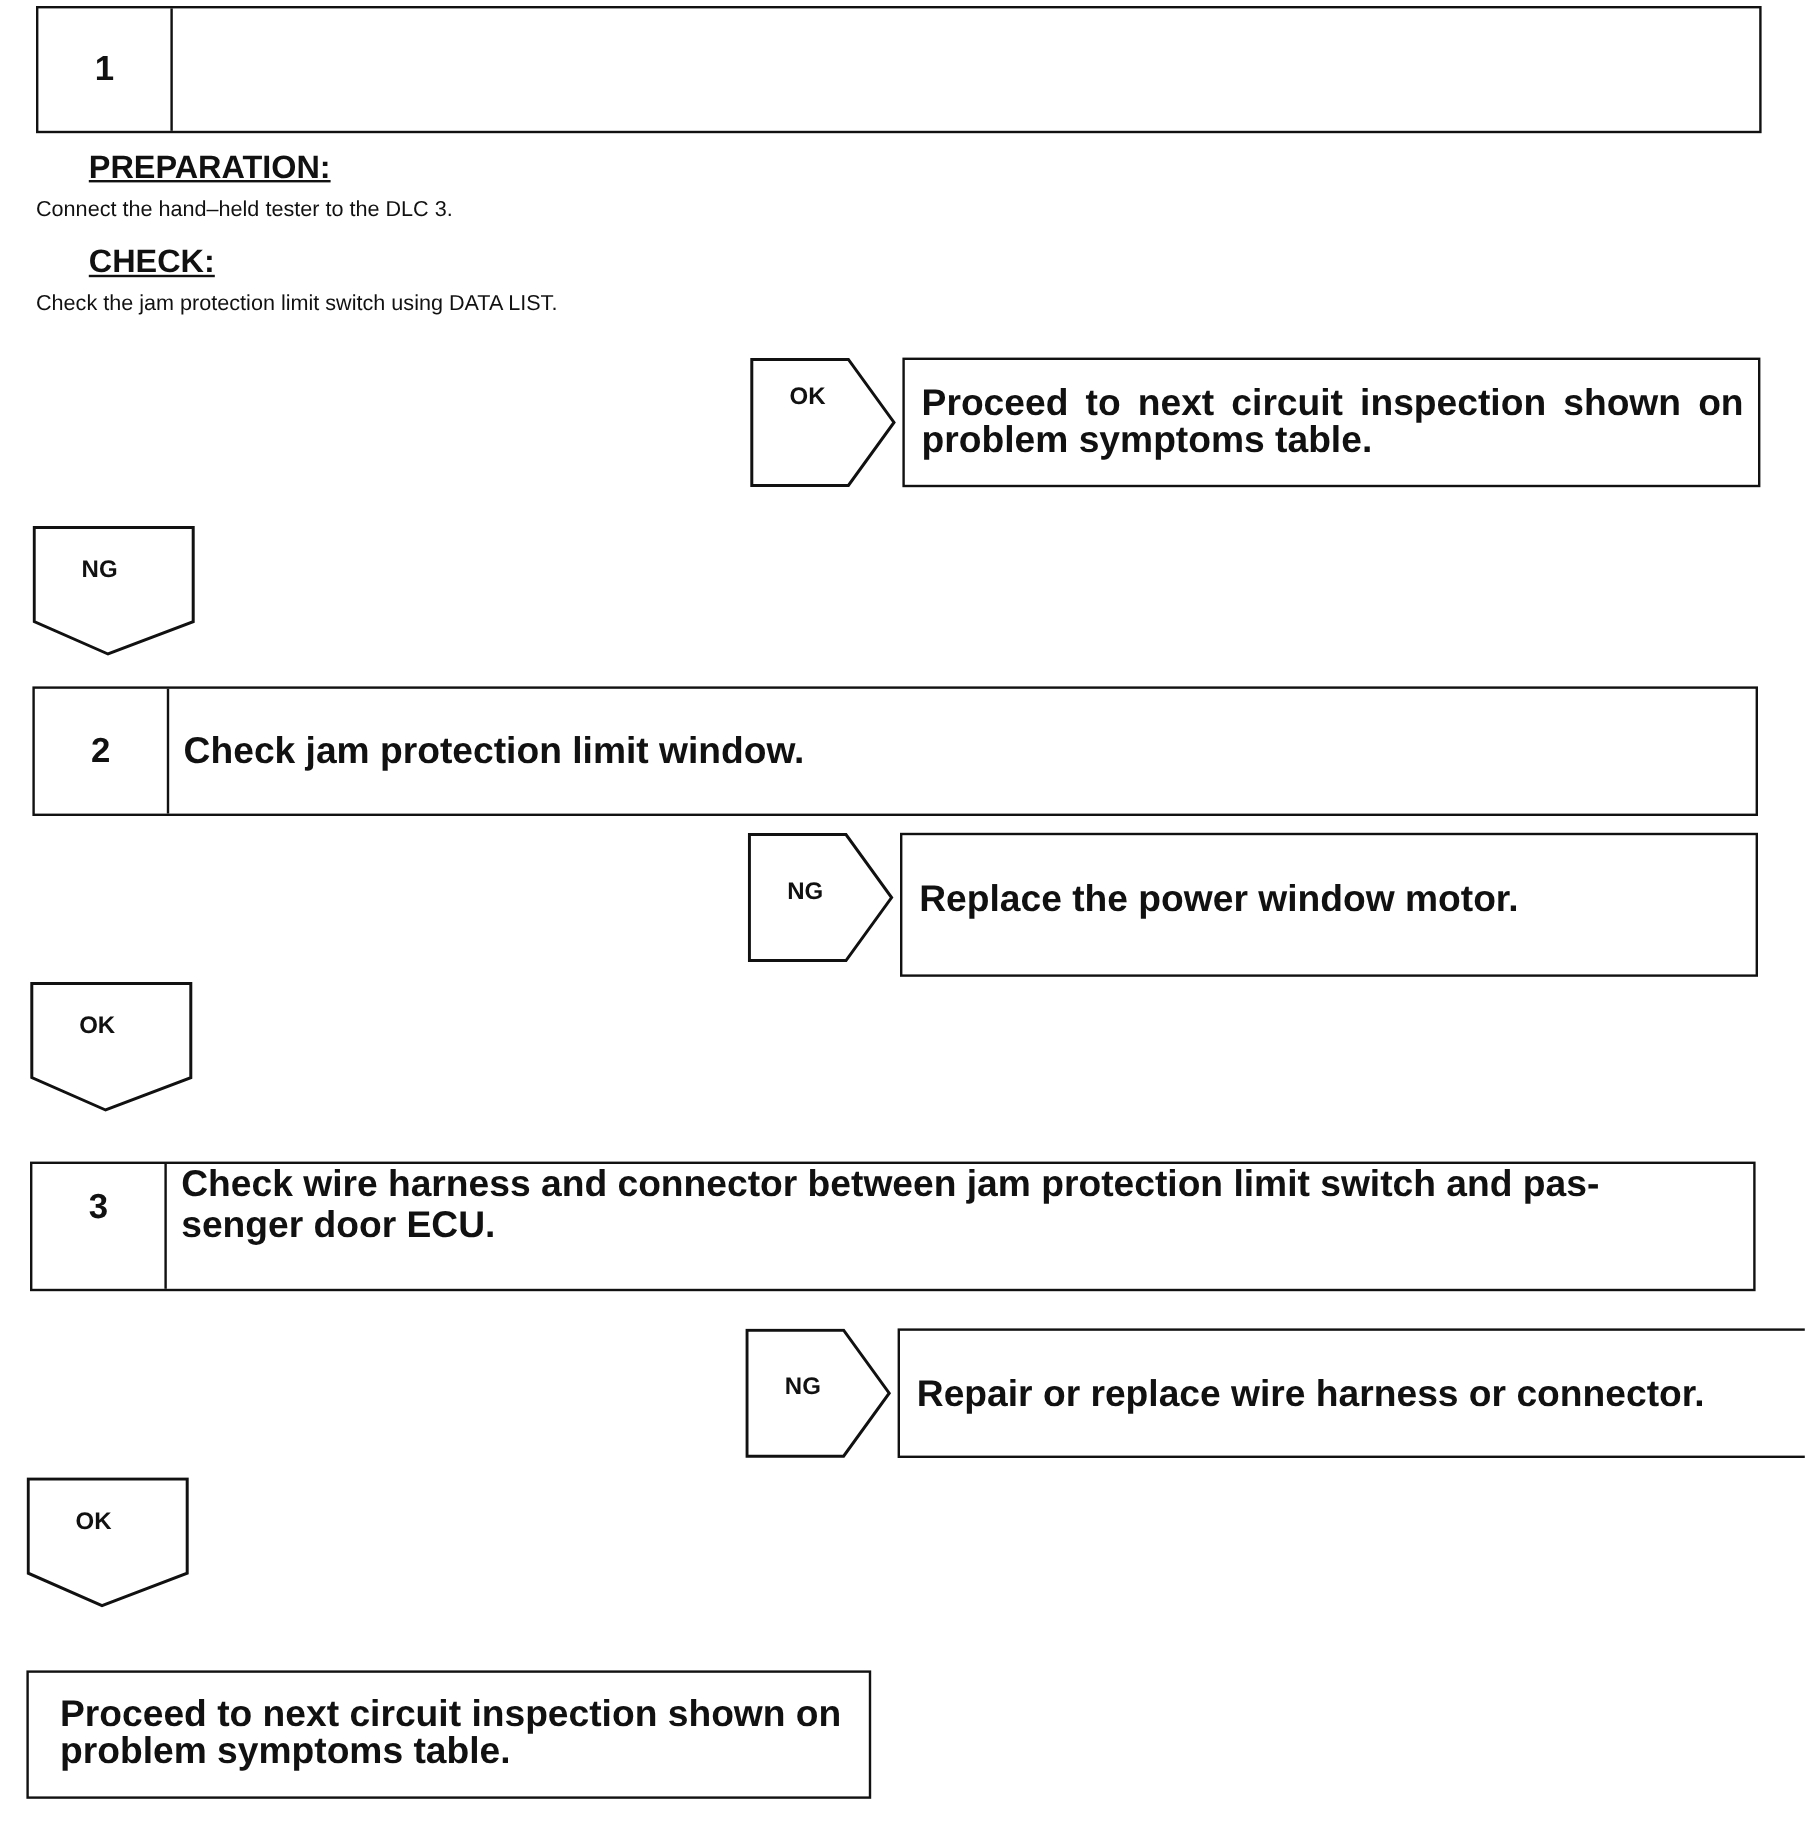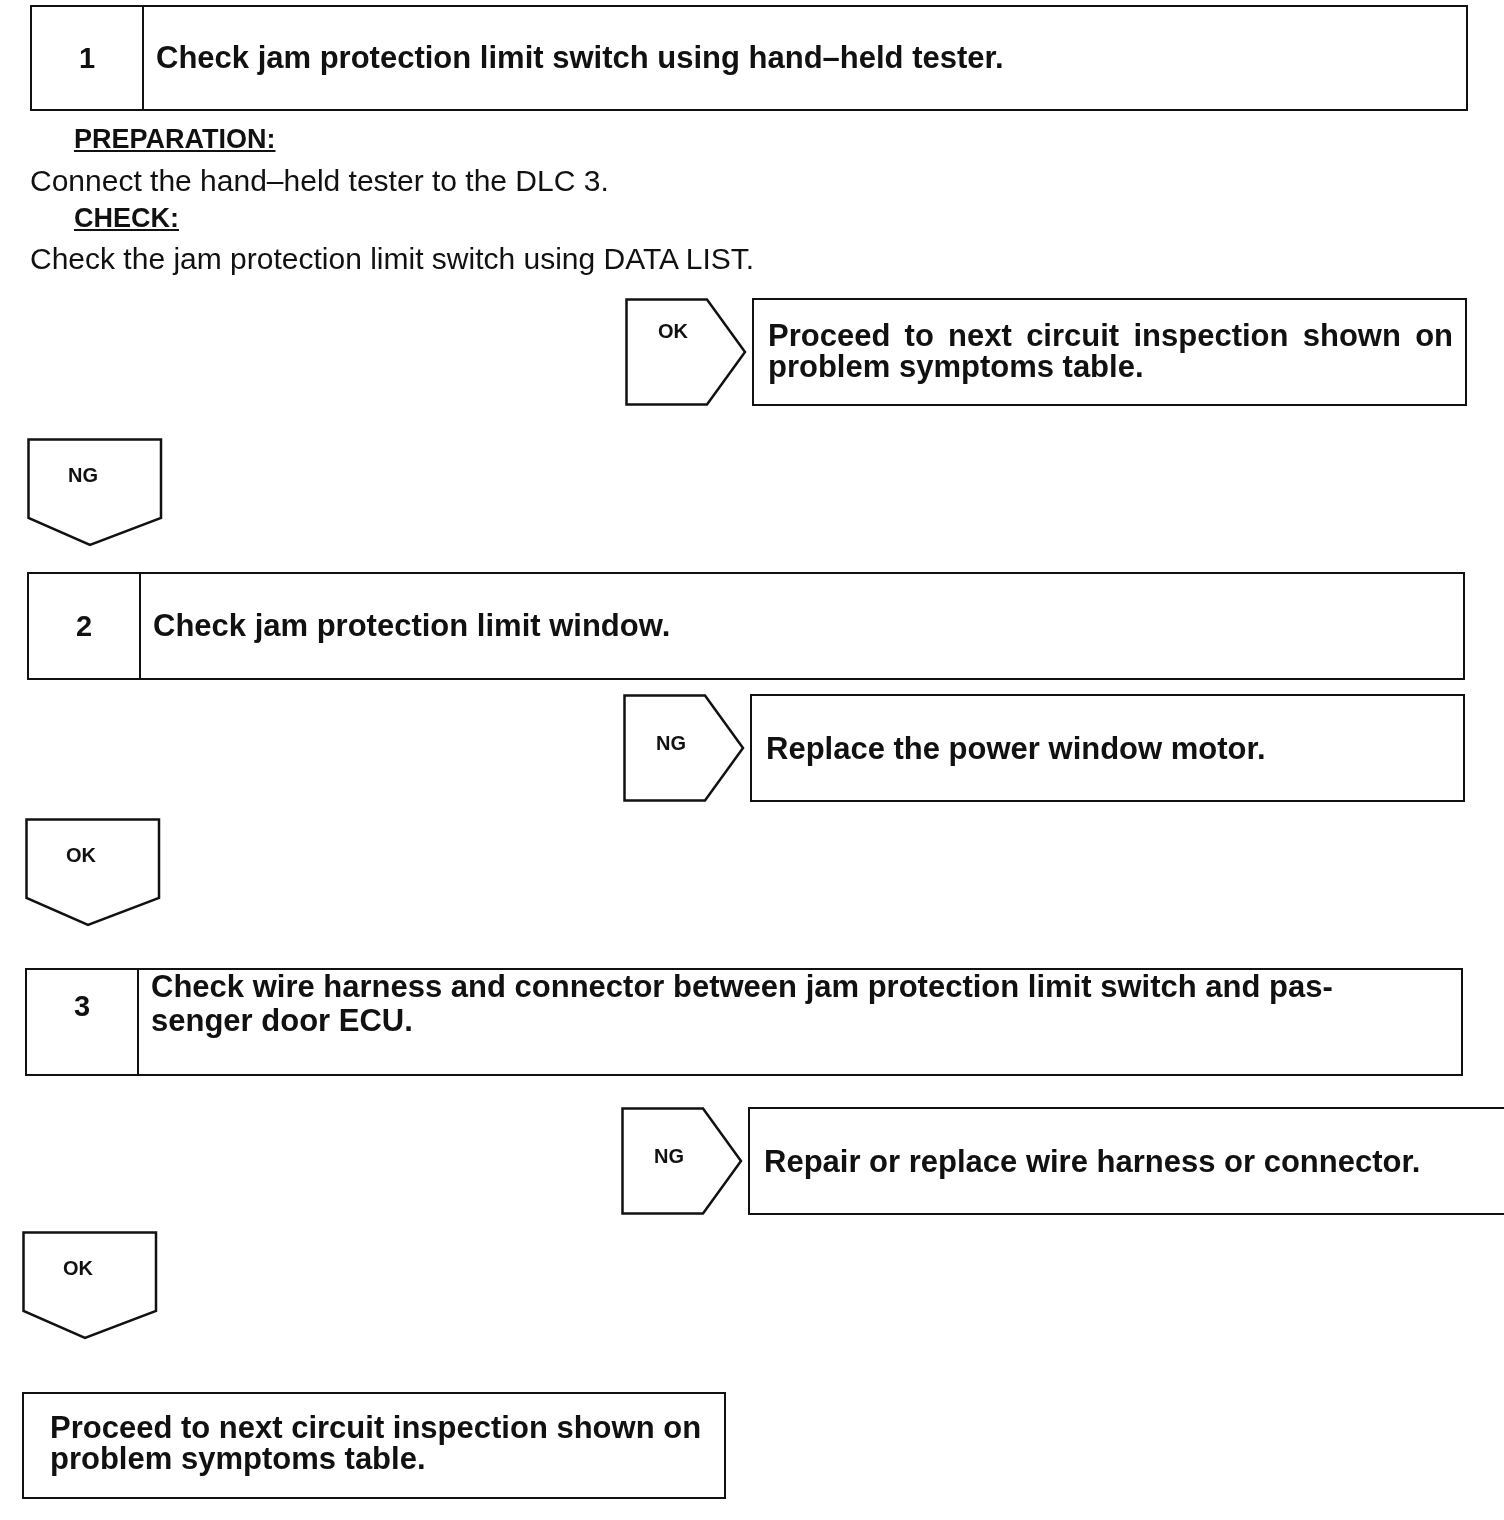--- a/index.html
+++ b/index.html
@@ -5,33 +5,32 @@
     html, body { margin: 0; padding: 0; background: #ffffff; }
     body { width: 1504px; height: 1520px; position: relative; overflow: hidden;
            font-family: "Liberation Sans", sans-serif; color: #111; }
     .abs { position: absolute; box-sizing: border-box; }
     .step { border: 2.5px solid #111; display: flex; }
     .step .num { width: 110px; border-right: 2px solid #111; font-weight: bold; font-size: 29px;
                  display: flex; align-items: center; justify-content: center; }
     .step .title { flex: 1; font-weight: bold; font-size: 31px; padding: 0 12px; display: flex;
                    align-items: center; line-height: 34px; }
     .section-head { font-weight: bold; font-size: 27px; text-decoration: underline; margin-left: 44px; }
-    .body-text { font-size: 30px; }
+    .body-text { font-size: 18px; }
     .arrow-right svg, .arrow-down svg { position: absolute; left: 0; top: 0; }
     .arrow-label { position: absolute; font-weight: bold; font-size: 20px; }
     .result-box { border: 2.5px solid #111; font-weight: bold; font-size: 31px; line-height: 31px;
                   padding: 20px 12px 0 14px; }
     .justify { text-align: justify; text-align-last: left; }
   </style>
 </head>
 <body>
 
 <div class="abs step" style="left:30px; top:5px; width:1438px; height:106px;">
   <div class="num">1</div>
-  <div class="title">Check jam protection limit switch using hand–held tester.</div>
 </div>
 
 <div class="abs section-head" style="left:30px; top:124px;">PREPARATION:</div>
 <div class="abs body-text" style="left:30px; top:164px;">Connect the hand–held tester to the DLC 3.</div>
 <div class="abs section-head" style="left:30px; top:203px;">CHECK:</div>
 <div class="abs body-text" style="left:30px; top:242px;">Check the jam protection limit switch using DATA LIST.</div>
 
 <div class="abs arrow-right" style="left:625px; top:298px; width:122px; height:108px;">
   <svg width="122" height="108">
     <polygon points="1.5,1.5 82,1.5 120,54 82,106.5 1.5,106.5" fill="none" stroke="#111" stroke-width="2.5"></polygon>
@@ -51,21 +50,21 @@
   <div class="num">2</div>
   <div class="title">Check jam protection limit window.</div>
 </div>
 
 <div class="abs arrow-right" style="left:623px; top:694px; width:122px; height:108px;">
   <svg width="122" height="108">
     <polygon points="1.5,1.5 82,1.5 120,54 82,106.5 1.5,106.5" fill="none" stroke="#111" stroke-width="2.5"></polygon>
   </svg>
   <span class="arrow-label" style="left:33px; top:38px;">NG</span>
 </div>
-<div class="abs result-box" style="left:750px; top:694px; width:715px; height:108px; padding-top:37px;">Replace the power window motor.</div>
+<div class="abs result-box" style="left:750px; top:694px; width:715px; height:120px; padding-top:37px;">Replace the power window motor.</div>
 
 <div class="abs arrow-down" style="left:25px; top:818px; width:136px; height:110px;">
   <svg width="136" height="110">
     <polygon points="1.5,1.5 134,1.5 134,80 63,107 1.5,80" fill="none" stroke="#111" stroke-width="2.5"></polygon>
   </svg>
   <span class="arrow-label" style="left:41px; top:26px;">OK</span>
 </div>
 
 <div class="abs step" style="left:25px; top:968px; width:1438px; height:108px;">
   <div class="num" style="align-items:flex-start; padding-top:20px;">3</div>

